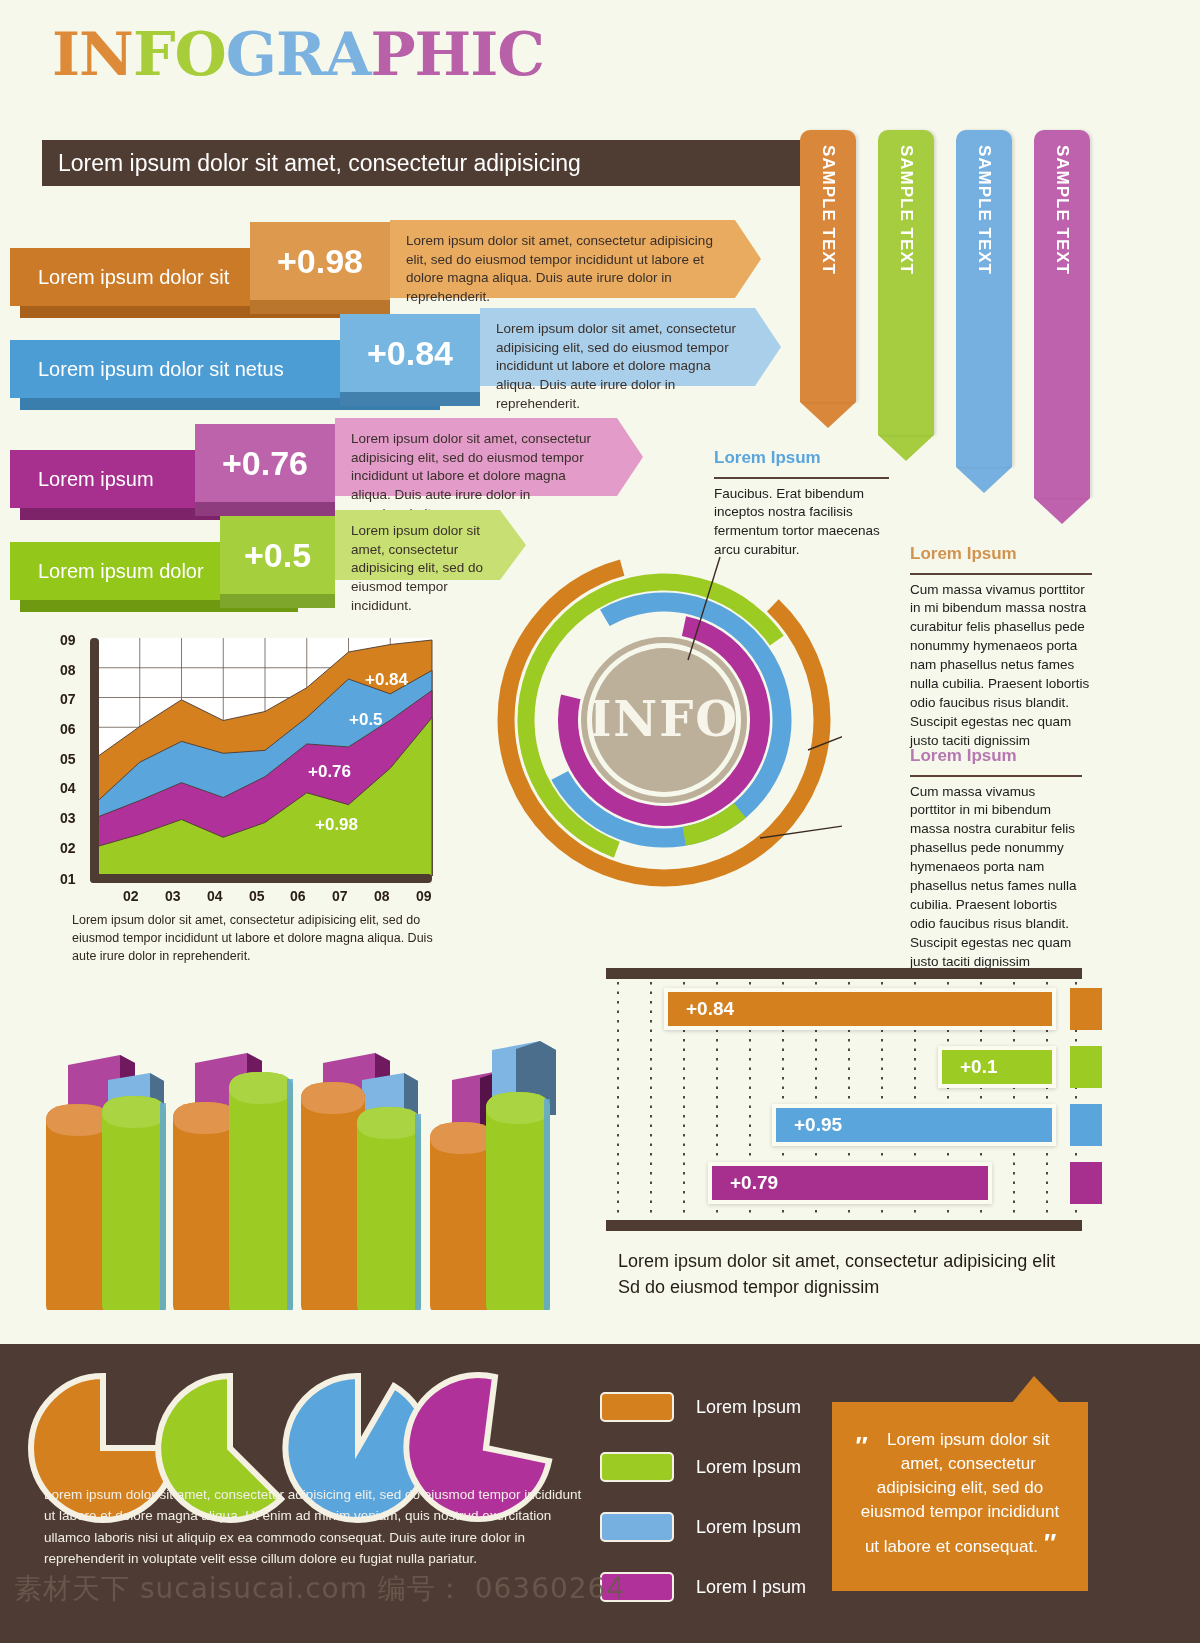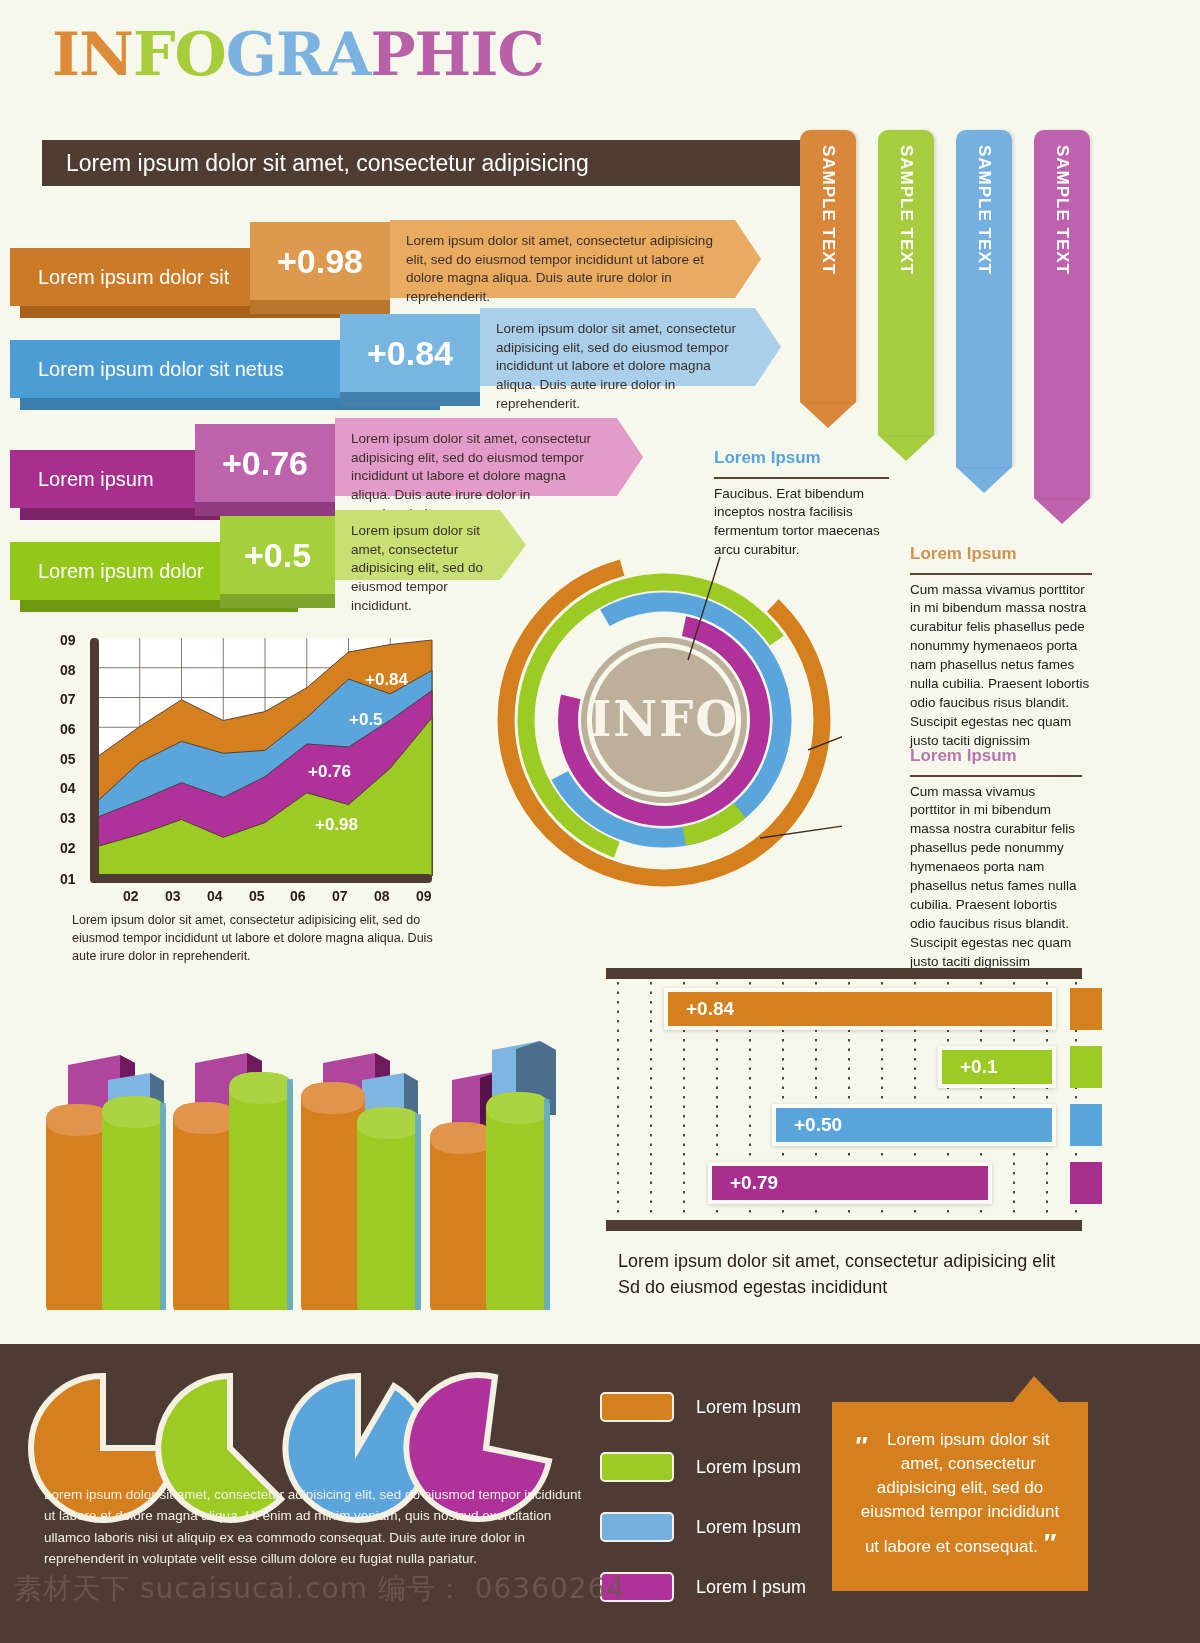--- a/index.html
+++ b/index.html
@@ -10,21 +10,21 @@
     position:relative; overflow:hidden;
   }
   .page { position:relative; width:1200px; height:1643px; }
 
   
   .title { position:absolute; left:52px; top:24px; font-size:60px; font-weight:bold;
            letter-spacing:-1px; font-family:"DejaVu Serif", serif; line-height:1; }
   .title span { display:inline-block; }
 
   .subtitle-bar { position:absolute; left:42px; top:140px; width:780px; height:46px;
-                  background:#4f3c33; display:flex; align-items:center; padding-left:24px; }
+                  background:#4f3c33; display:flex; align-items:center; padding-left:16px; }
   .subtitle-bar .txt { color:#fff; font-size:23px; }
 
   
   .ribbons { position:absolute; left:768px; top:130px; width:340px; height:380px; }
   .ribbon { position:absolute; top:0; width:56px; color:#fff; }
   .ribbon .body { width:56px; border-radius:10px 10px 0 0; position:relative; }
   .ribbon .tip { width:0;height:0; border-left:28px solid transparent;
                  border-right:28px solid transparent; }
   .ribbon .label { position:absolute; top:70px; left:50%; transform:translateX(-50%) rotate(90deg);
                    transform-origin:center; white-space:nowrap; font-size:17px;
@@ -369,34 +369,34 @@
       <span>+0.84</span>
     </div>
     <div class="hbar-tail" style="left:464px;top:20px;background:#d4801f;"></div>
 
     <div class="hbar" style="left:332px;top:78px;width:118px;background:#9ccb23;">
       <span>+0.1</span>
     </div>
     <div class="hbar-tail" style="left:464px;top:78px;background:#9ccb23;"></div>
 
     <div class="hbar" style="left:166px;top:136px;width:284px;background:#5ba5dd;">
-      <span>+0.50</span>
+      <span>+0.95</span>
     </div>
     <div class="hbar-tail" style="left:464px;top:136px;background:#5ba5dd;"></div>
 
     <div class="hbar" style="left:102px;top:194px;width:284px;background:#a7308f;">
       <span>+0.79</span>
     </div>
     <div class="hbar-tail" style="left:464px;top:194px;background:#a7308f;"></div>
 
     <div style="position:absolute;left:0;top:252px;width:476px;height:11px;background:#4e3b31;"></div>
   </div>
   <div class="hbars-caption">
     <div>Lorem ipsum dolor sit amet, consectetur adipisicing elit</div>
-    <div>Sd do eiusmod egestas incididunt</div>
+    <div>Sd do eiusmod tempor dignissim</div>
   </div>
 
   <div class="footer">
     <div class="pies">
       <svg width="560" height="165" viewBox="0 0 560 165">
 
         <path d="M75,82 L75,10 A72,72 0 1,0 147,82 Z" fill="#d4801f" stroke="#f5f1e2" stroke-width="6"></path>
 
         <path d="M202,82 L202,10 A72,72 0 1,0 253,133 Z" fill="#9ccb23" stroke="#f5f1e2" stroke-width="6"></path>
 

